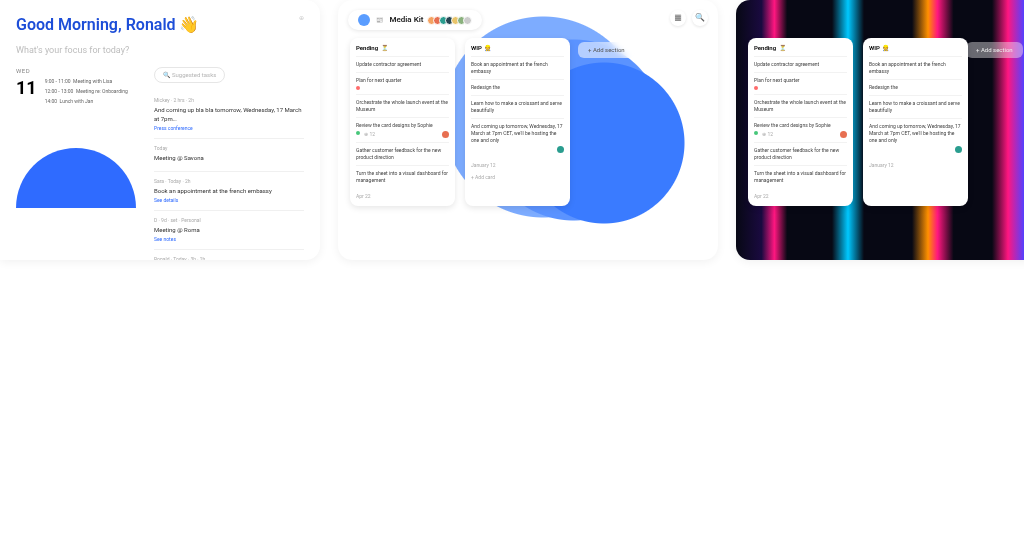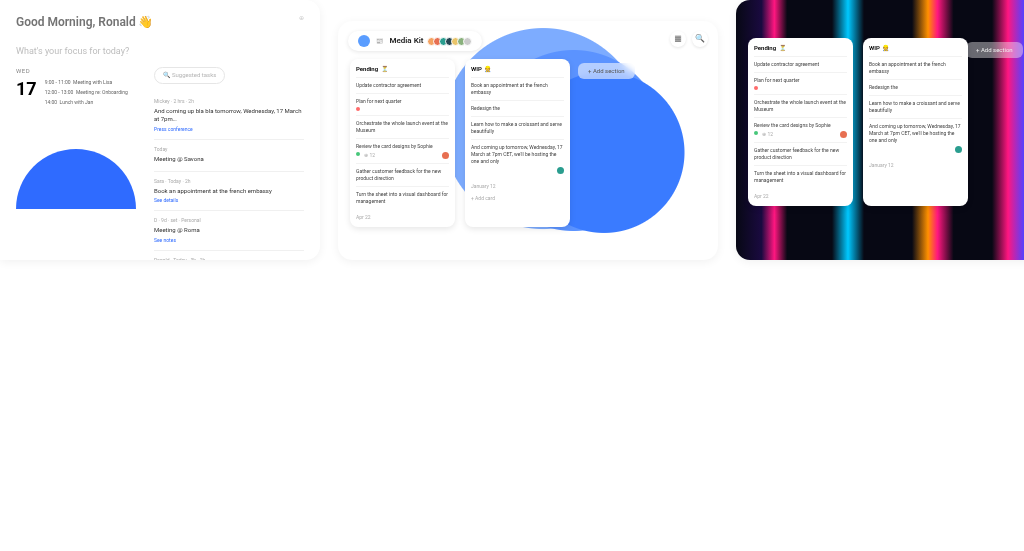--- a/index.html
+++ b/index.html
@@ -20,22 +20,22 @@
 .panel {
   position: relative;
   border-radius: 14px;
   overflow: hidden;
   box-shadow: 0 2px 10px rgba(0,0,0,0.06);
   font-size: 6px;
   line-height: 1.4;
 }
 
 .dashboard { background: #fff; padding: 14px 16px; }
-.dash-head { font-size: 12px; font-weight: 600; color: #737373; }
-.dash-sub  { font-size: 9px; color: #bdbdbd; margin-top: 14px; }
+.dash-head { font-size: 16px; font-weight: 600; color: #1d4ed8; }
+.dash-sub  { font-size: 9px; color: #bdbdbd; margin-top: 8px; }
 .dash-body { display: flex; margin-top: 10px; gap: 18px; }
 .dash-left { width: 120px; }
 .date-big  { font-size: 18px; font-weight: 700; }
 .date-lbl  { font-size: 6px; color: #888; letter-spacing: .5px; }
 .agenda-line { font-size: 5px; color: #666; margin: 3px 0; }
 .semicircle {
   width: 120px; height: 60px;
   background: #2f6bff;
   border-radius: 120px 120px 0 0;
   margin-top: 40px;
@@ -79,21 +79,20 @@
   background:rgba(255,255,255,.55); backdrop-filter:blur(3px);
   border-radius:6px; padding:4px 10px; font-size:6px; color:#555;
 }
 .add-card { font-size:5px; color:#aaa; padding-top:5px;}
 .bg-blue-wave {
   background:
     radial-gradient(circle at 70% 55%, #3a7bff 0 80px, transparent 81px),
     radial-gradient(circle at 62% 50%, #5b93ff 0 90px, transparent 91px),
     radial-gradient(circle at 54% 45%, #7dacff 0 100px, transparent 101px),
     #fff;
-  margin-top: 21px;
 }
 .bg-neon {
   background: linear-gradient(90deg,
     #070814 0%, #1a0a40 8%, #ff1680 12%, #070814 16%,
     #070814 30%, #00c8ff 35%, #070814 40%,
     #070814 55%, #ff9100 60%, #ff1680 63%, #070814 68%,
     #070814 80%, #ff1680 85%, #5540ff 90%, #070814 100%);
 }
 
 .partial-left { border-radius: 0 14px 14px 0; }
@@ -107,21 +106,21 @@
   <div class="panel dashboard partial-left">
     <div class="dash-head">Good Morning, Ronald 👋</div>
     <div class="dash-sub">What's your focus for today?</div>
     <div style="position:absolute; top:14px; right:16px; display:flex; gap:10px; color:#ccc;">
       <span>⊕</span>
     </div>
     <div class="dash-body">
       <div class="dash-left">
         <span class="date-lbl">WED</span>
         <div style="display:flex; gap:8px; align-items:flex-start;">
-          <div class="date-big">17</div>
+          <div class="date-big">11</div>
           <div>
             <div class="agenda-line"><span>9:00 - 11:00</span>&nbsp;&nbsp;<span>Meeting with Lisa</span></div>
             <div class="agenda-line"><span>12:00 - 13:00</span>&nbsp;&nbsp;<span>Meeting re: Onboarding</span></div>
             <div class="agenda-line"><span>14:00</span>&nbsp;&nbsp;<span>Lunch with Jan</span></div>
           </div>
         </div>
         <div class="semicircle"></div>
       </div>
       <div class="dash-right">
         <div class="search-pill">🔍&nbsp;<span>Suggested tasks</span></div>

